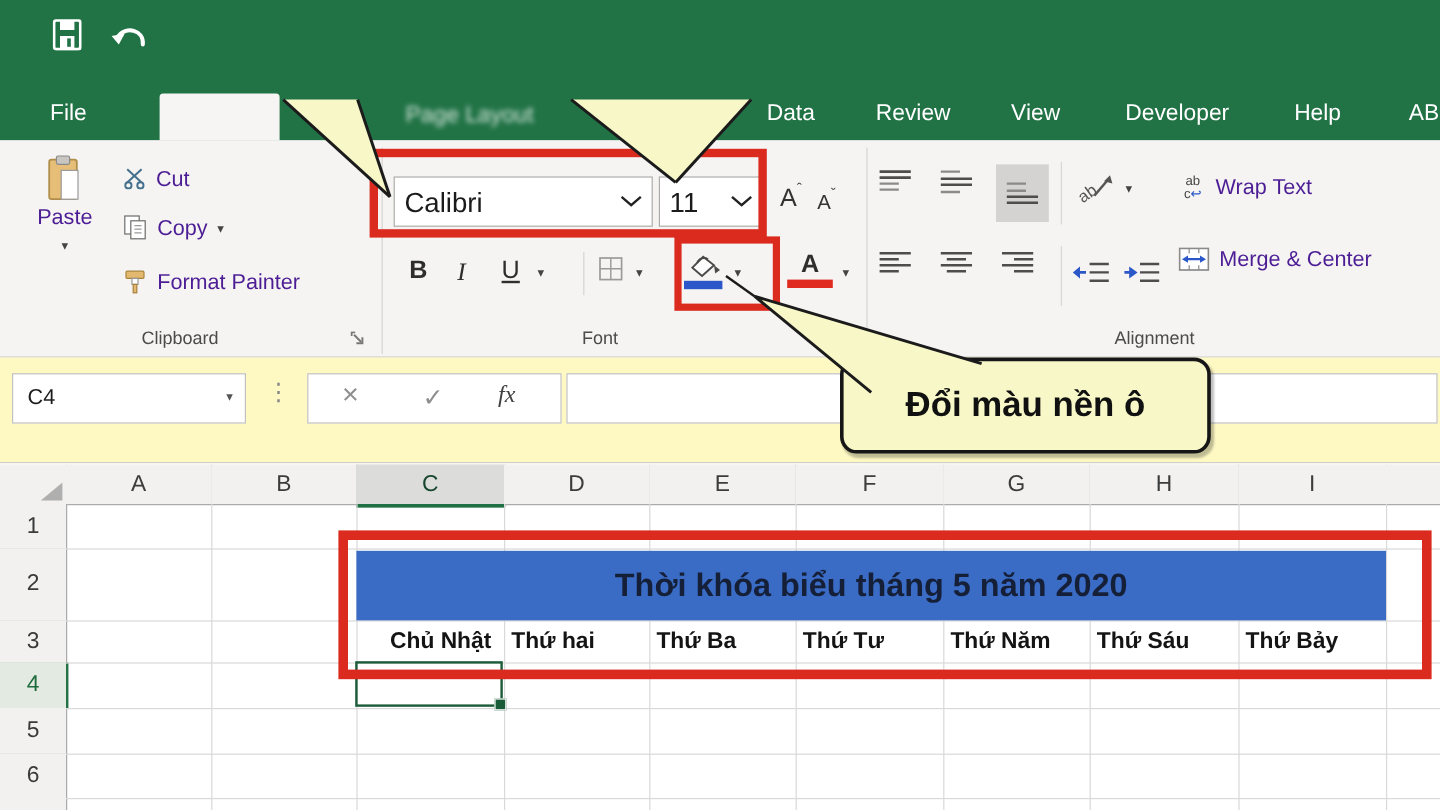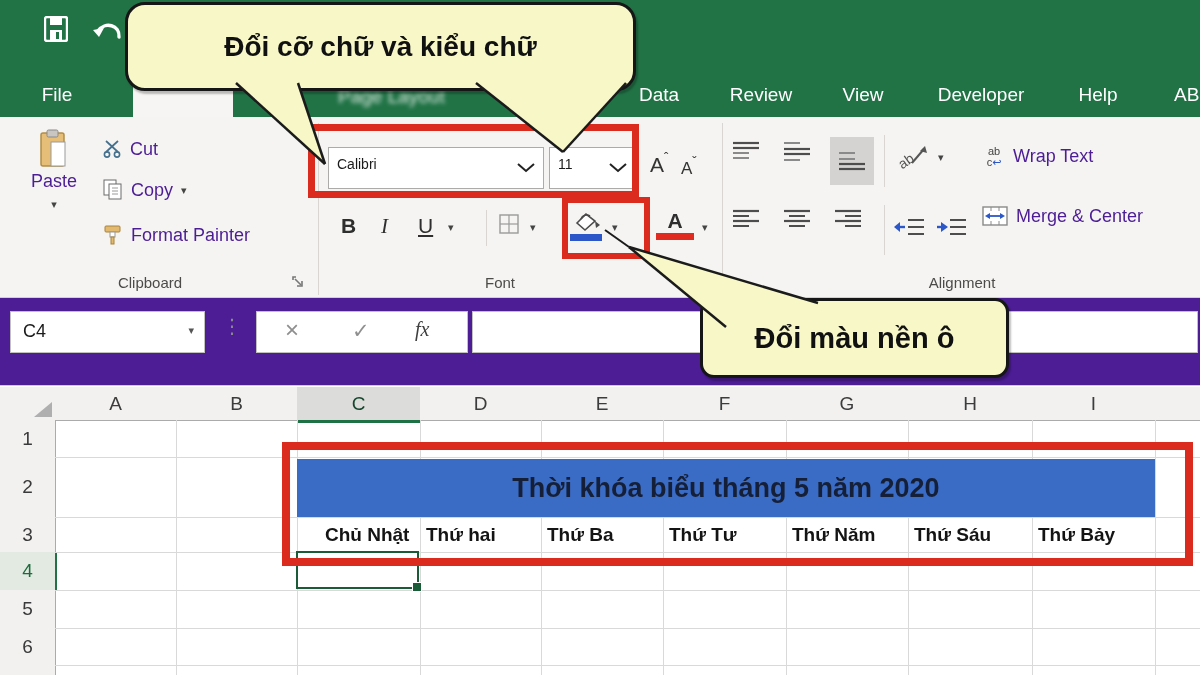--- a/index.html
+++ b/index.html
@@ -11,26 +11,26 @@
   .tabbar{left:0;top:75px;width:1200px;height:42px;background:#217346;}
   .tab{color:#fff;font-size:19px;top:9px;transform:translateX(-50%);white-space:nowrap;}
   .ghost-tab{color:#fff;font-size:19px;top:11px;filter:blur(2px);opacity:.8;white-space:nowrap;}
   .hometab{left:133px;top:3px;width:100px;height:39px;background:#F6F5F3;border-radius:3px 3px 0 0;}
   
   .ribbon{left:0;top:117px;width:1200px;height:180px;background:#F5F4F2;border-bottom:1px solid #D2CFCC;}
   .gsep{width:1px;background:#D8D5D2;top:6px;height:172px;}
   .glabel{font-size:15px;color:#4d4b49;transform:translateX(-50%);top:157px;}
   .btnlabel{font-size:18px;color:#4c1d95;}
   .combo{background:#fff;border:1px solid #ACABA9;}
-  .combo .val{position:absolute;left:8px;top:8px;font-size:14px;color:#1b1b1b;}
+  .combo .val{position:absolute;left:8px;top:8px;font-size:23px;color:#1b1b1b;}
   .caret{font-size:11px;color:#444;}
   .redbox{border:7px solid #DB2A1E;background:transparent;z-index:40;}
   .fmtletter{font-size:21px;color:#2e2e2e;}
   
-  .fbar{left:0;top:298px;width:1200px;height:87px;background:#4c1d95;border-bottom:1px solid #CFCDCB;}
+  .fbar{left:0;top:298px;width:1200px;height:87px;background:#fef9c3;border-bottom:1px solid #CFCDCB;}
   .whitebox{background:#fff;border:1px solid #C3C1BF;}
   
   .colhead{top:387px;height:33px;background:#F2F1F0;border-right:1px solid #C9C8C6;border-bottom:1px solid #ABABAB;
            color:#3c3c3c;font-size:19px;text-align:center;line-height:33px;}
   .rowhead{left:0;width:55px;background:#F2F1F0;border-right:1px solid #ABABAB;border-bottom:1px solid #C9C8C6;
            color:#3a3a3a;font-size:19px;text-align:center;display:flex;align-items:center;justify-content:center;}
   .gridv{width:1px;background:#D9D9D9;}
   .gridh{height:1px;background:#D9D9D9;}
   .daycell{top:517px;height:35px;display:flex;align-items:center;padding-left:6px;box-sizing:border-box;
            font-size:19px;font-weight:600;color:#141414;}
@@ -347,23 +347,20 @@
   <div class="abs daycell" style="left:908px;width:124px;">Thứ Sáu</div>
 
   <div class="abs" style="left:296px;top:551px;width:123px;height:38px;border:2.5px solid #1A5B38;box-sizing:border-box;z-index:30;">
     <div style="position:absolute;right:-5px;bottom:-5px;width:8px;height:8px;background:#1A5B38;border:1.5px solid #fff;"></div>
   </div>
 
   <div class="abs redbox" style="left:308px;top:124px;width:331px;height:74px;box-sizing:border-box;"></div>
   <div class="abs redbox" style="left:562px;top:197px;width:88px;height:62px;border-width:6px;box-sizing:border-box;"></div>
   <div class="abs redbox" style="left:282px;top:442px;width:911px;height:124px;border-width:8px;box-sizing:border-box;"></div>
 
-  <div class="abs callout" style="left:125px;top:2px;width:505px;height:83px;border-radius:20px;font-size:28px;">
-    <span>Đổi cỡ chữ và kiểu chữ</span>
-  </div>
   <div class="abs callout" style="left:700px;top:298px;width:303px;height:74px;border-radius:14px;font-size:29px;">
     <span>Đổi màu nền ô</span>
   </div>
 
   <svg class="abs" style="left:0;top:0;z-index:56;pointer-events:none;" width="1200" height="675">
     <polygon points="236,83 298,83 325,164" fill="#F7F7C8"></polygon>
     <line x1="236" y1="83" x2="325" y2="164" stroke="#1b1b1b" stroke-width="2.5"></line>
     <line x1="298" y1="83" x2="325" y2="164" stroke="#1b1b1b" stroke-width="2.5"></line>
     <polygon points="476,83 626,83 563,152" fill="#F7F7C8"></polygon>
     <line x1="476" y1="83" x2="563" y2="152" stroke="#1b1b1b" stroke-width="2.5"></line>

